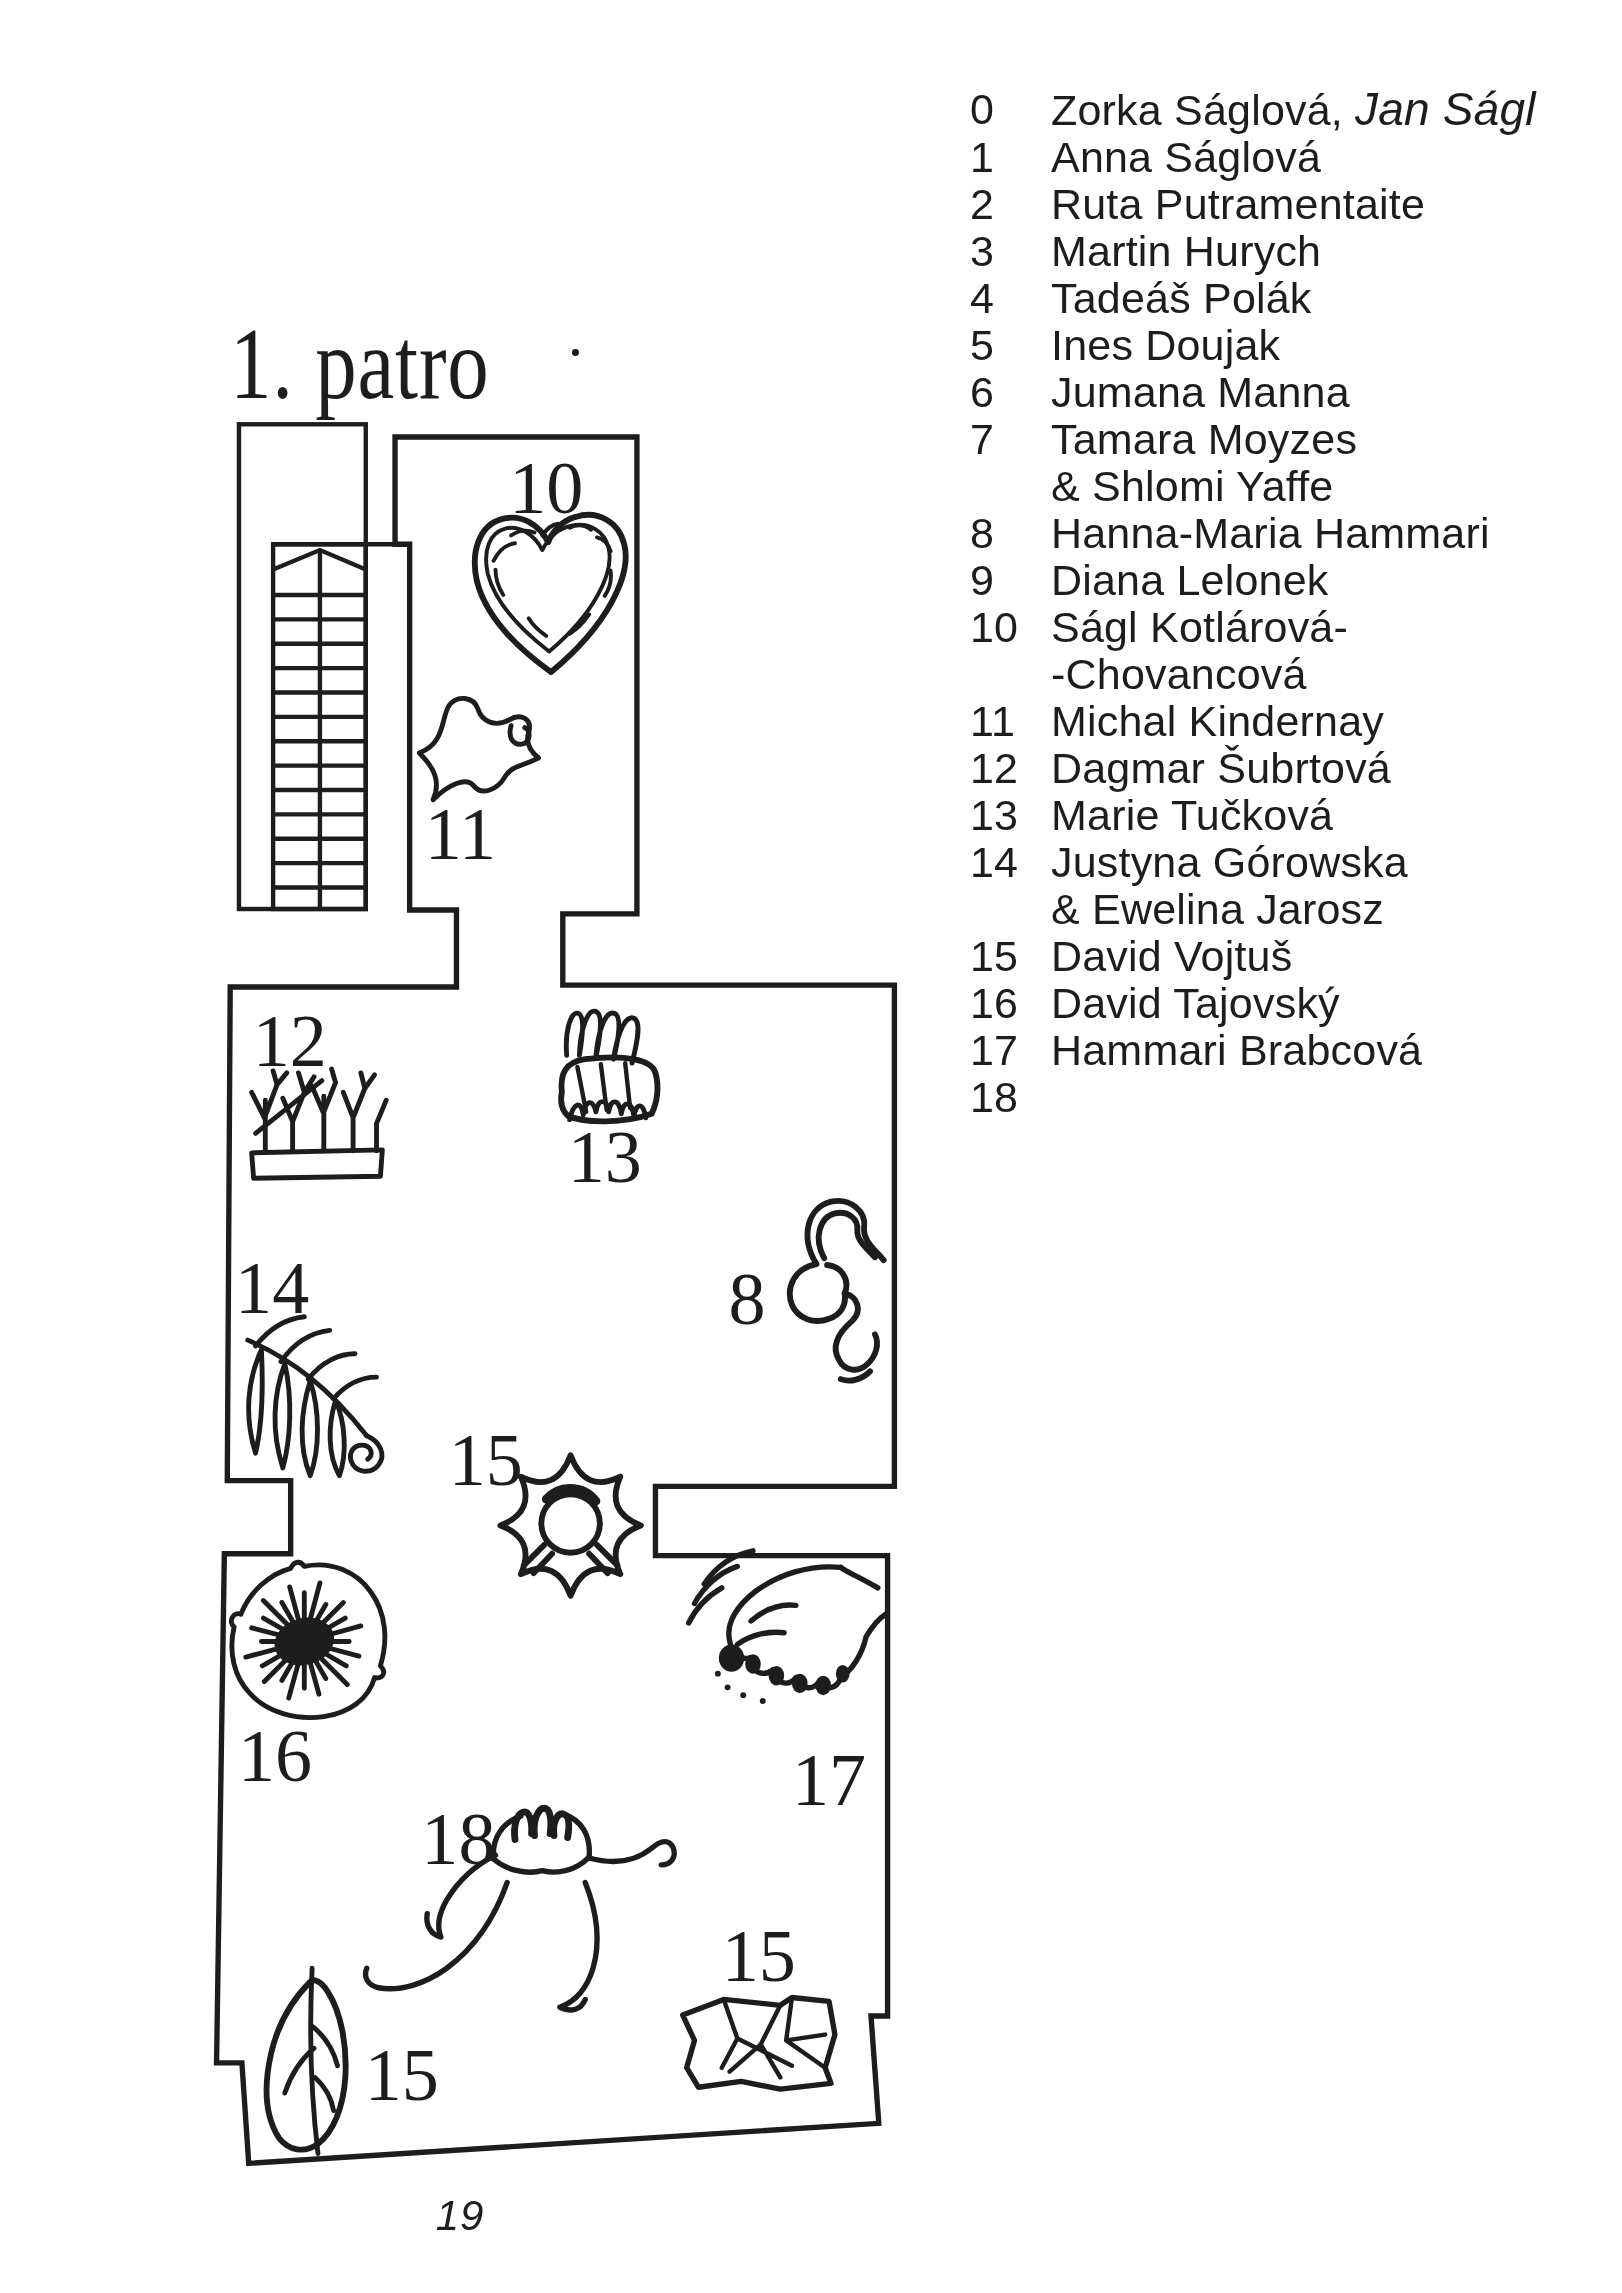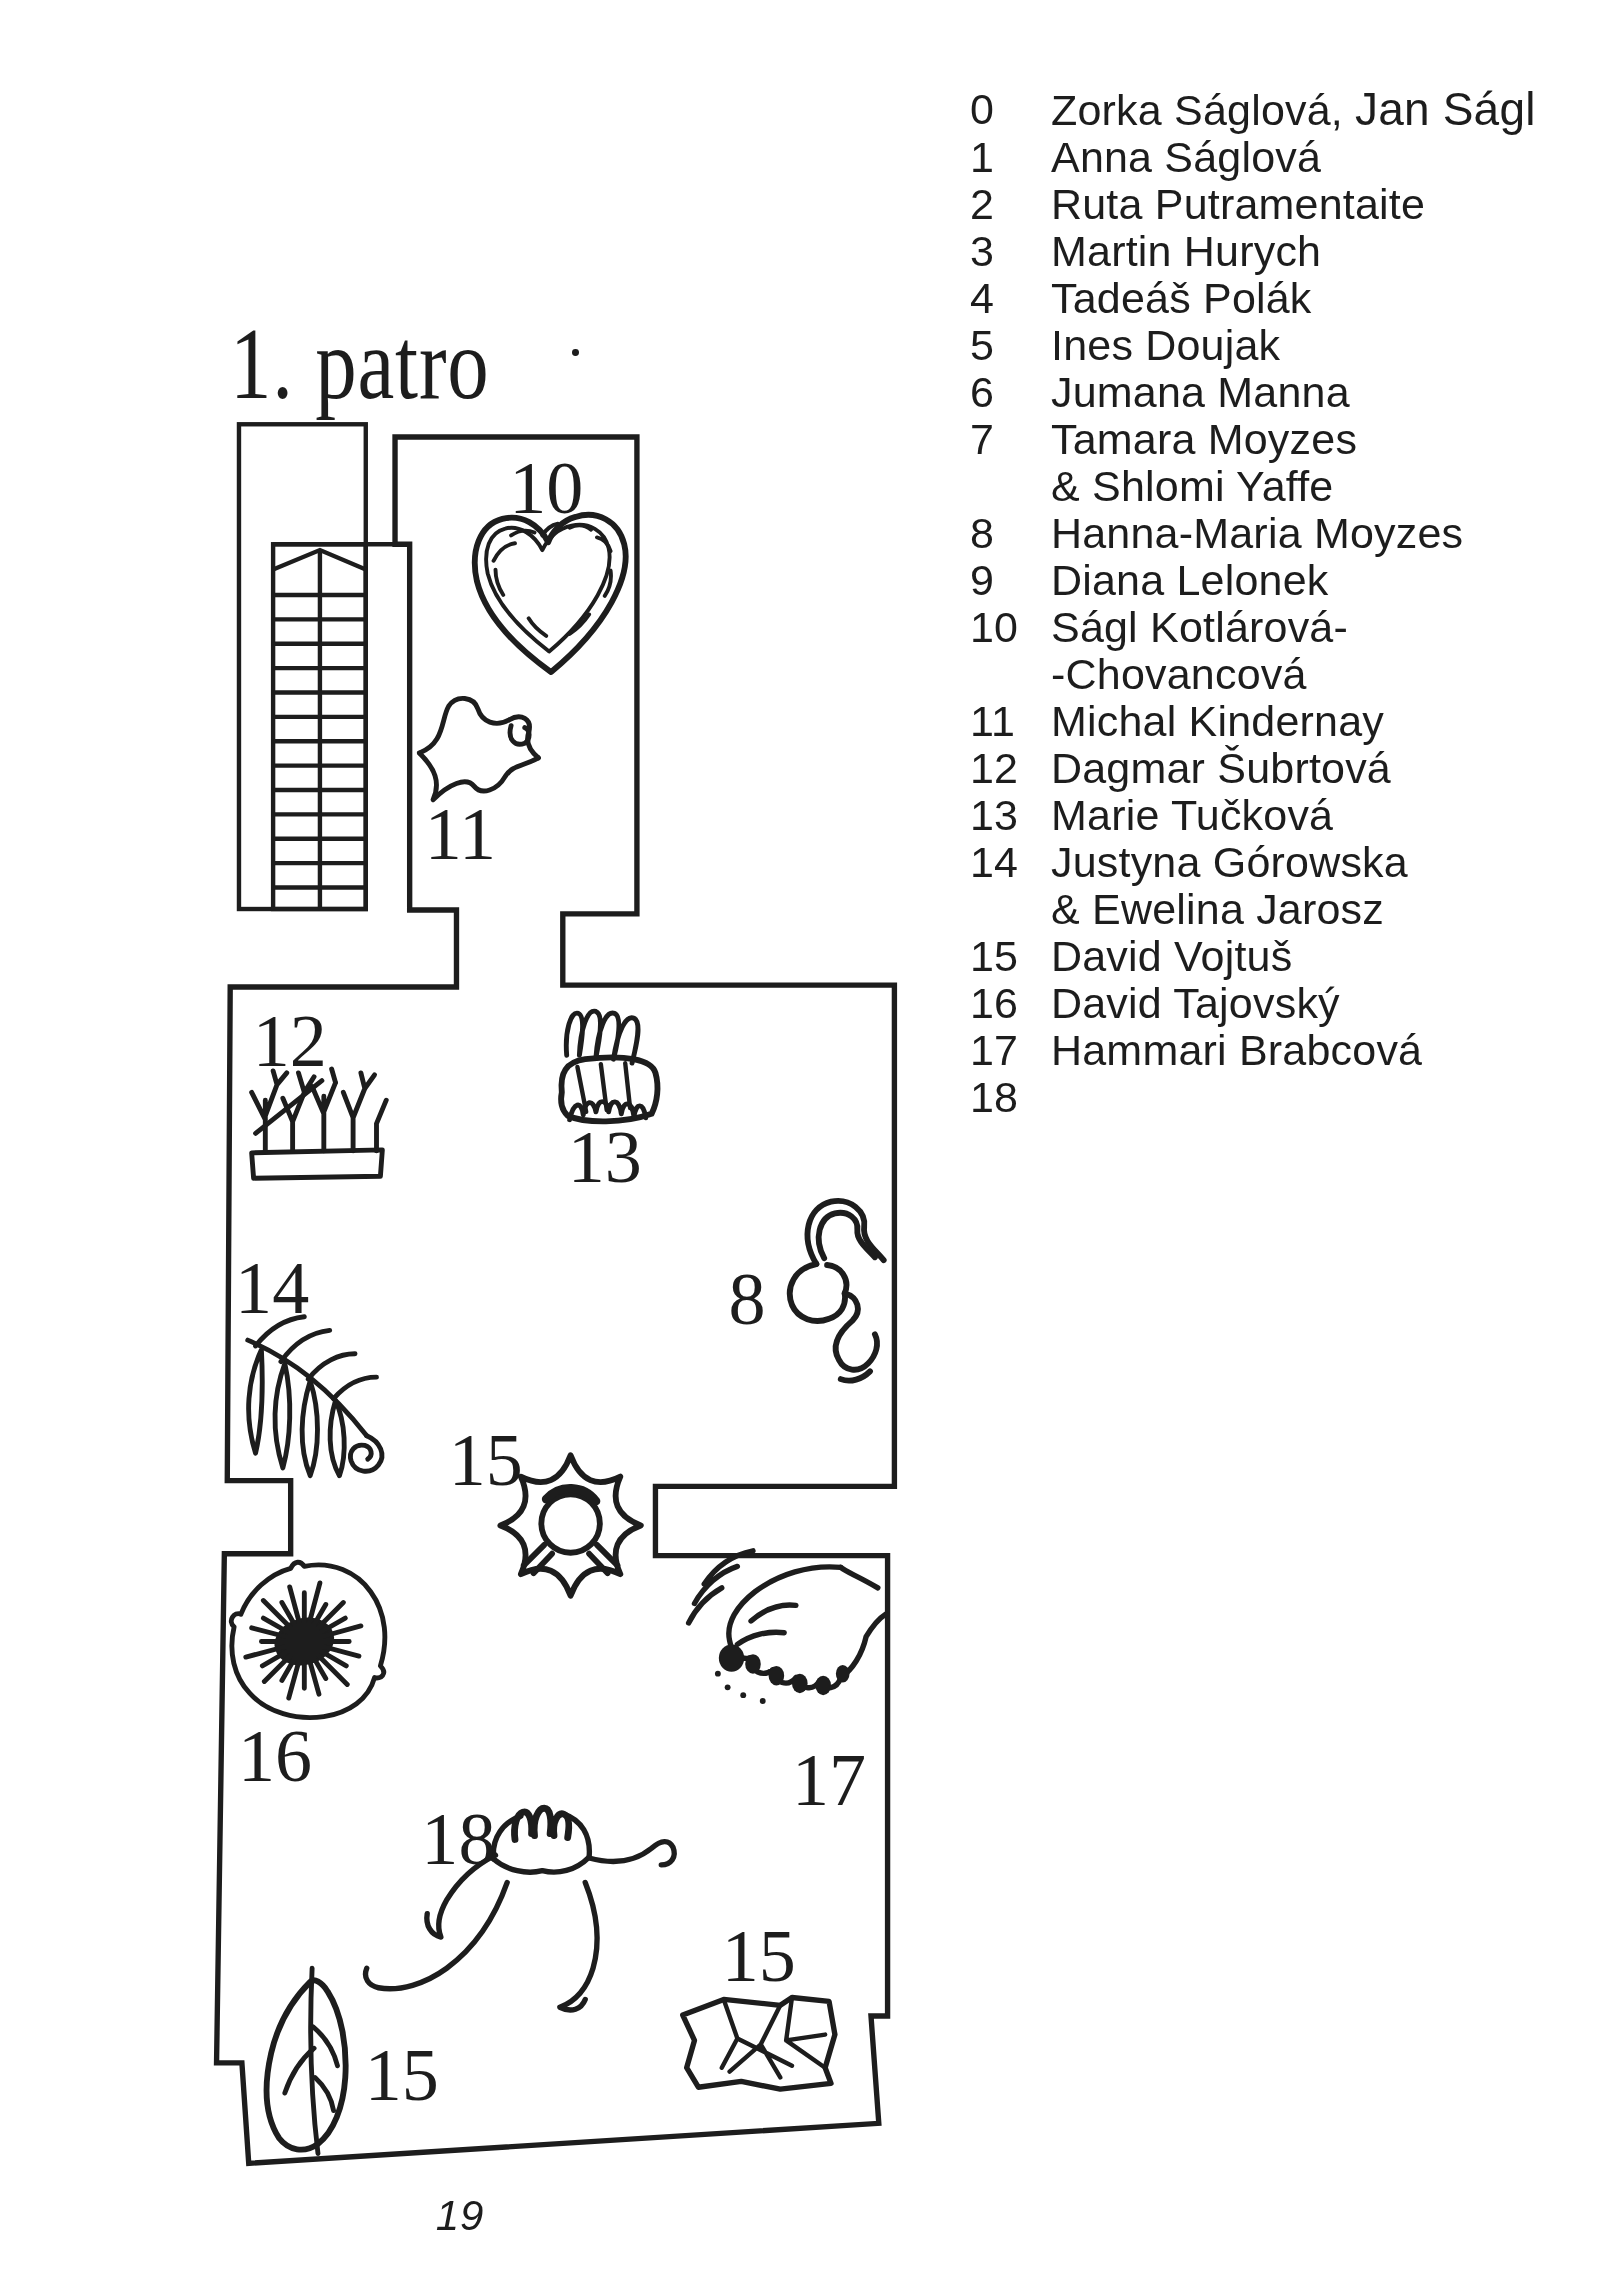--- a/index.html
+++ b/index.html
@@ -37,21 +37,21 @@
     font-size:43px;
     line-height:47px;
     letter-spacing:0.2px;
   }
   .legend .row{display:flex;align-items:flex-start;}
   .legend .num{width:81px;flex:0 0 81px;}
   .legend .name{flex:1;}
   .legend .l1,.legend .l2{display:block;}
   .legend .l2:empty{display:none;}
   .legend .suffix:empty{display:none;}
-  .legend .suffix{font-size:46px;margin-left:0.26em;}
+  .legend .suffix{font-size:46px;margin-left:0.26em;font-style:italic;}
   
   svg.plan{position:absolute;left:0;top:0;}
   svg.plan text{
     font-family:"Liberation Serif", serif;
     font-size:76px;
     fill:#1d1d1d;
   }
   
   .page-number{
     position:absolute;
@@ -264,21 +264,21 @@
       <span class="num">7</span>
       <span class="name">
         <span class="l1"><span>Tamara Moyzes</span></span>
         <span class="l2">&amp; Shlomi Yaffe</span>
       </span>
     </div>
 
     <div class="row">
       <span class="num">8</span>
       <span class="name">
-        <span class="l1"><span>Hanna-Maria Moyzes</span></span>
+        <span class="l1"><span>Hanna-Maria Hammari</span></span>
 
       </span>
     </div>
 
     <div class="row">
       <span class="num">9</span>
       <span class="name">
         <span class="l1"><span>Diana Lelonek</span></span>
 
       </span>

